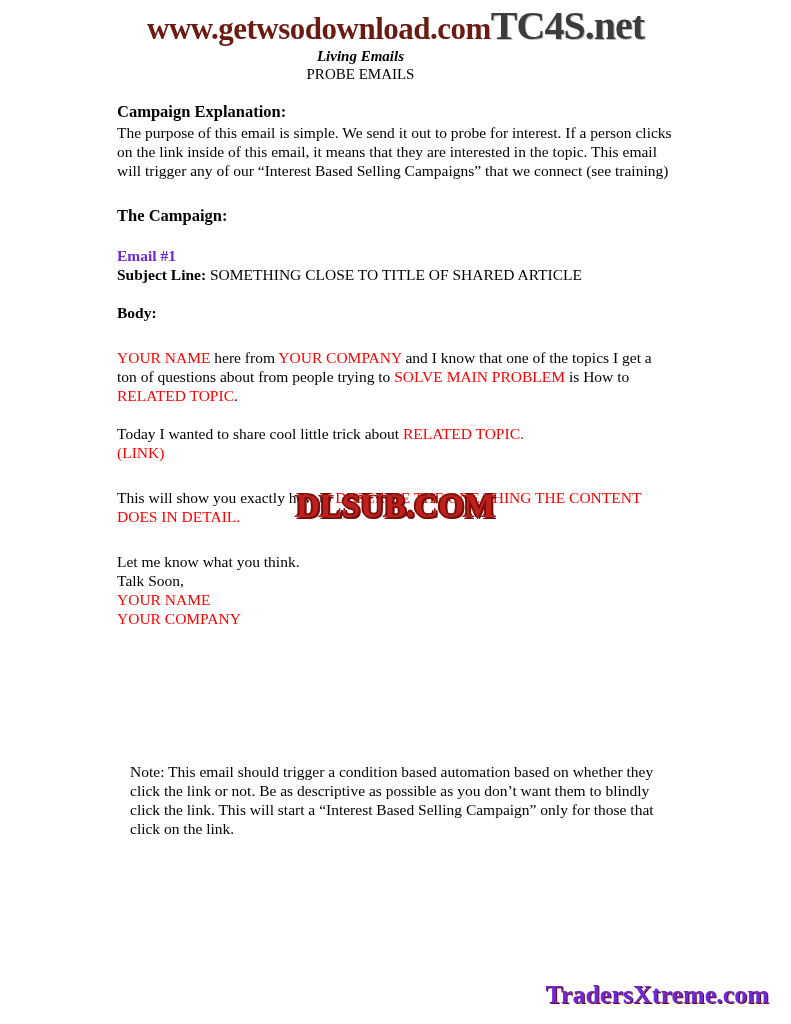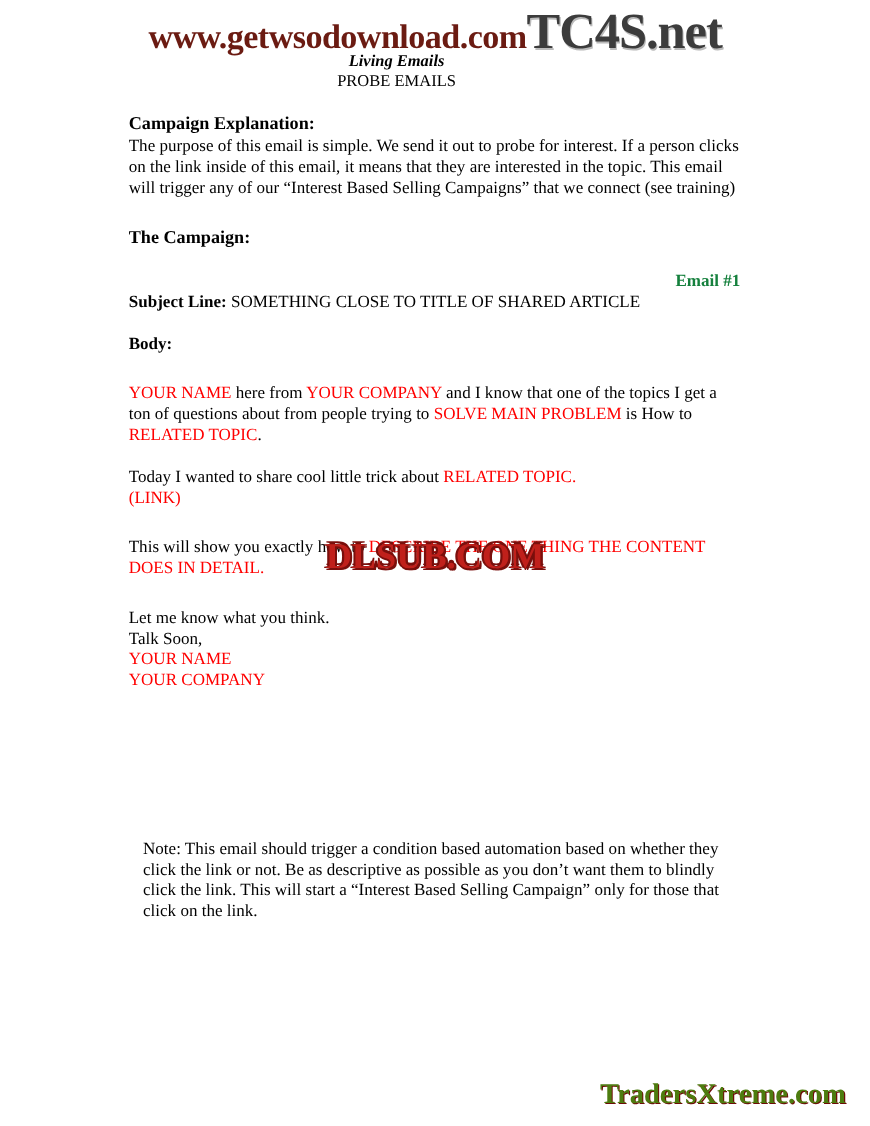--- a/index.html
+++ b/index.html
@@ -26,21 +26,21 @@
     font-family: "Liberation Serif", serif;
     font-weight: bold;
     font-size: 31px;
     letter-spacing: -0.5px;
     color: #6b1b12;
     white-space: nowrap;
     pointer-events: none;
   }
   .wm-top .tc4s {
     color: #3c3c3c;
-    font-size: 46px;
+    font-size: 40px;
     letter-spacing: -1px;
     text-shadow: 1px 1px 0 #bbbbbb;
   }
   .wm-mid {
     position: absolute;
     top: 488px;
     left: 0;
     width: 791px;
     text-align: center;
     font-family: Liberation Serif, serif;
@@ -56,21 +56,21 @@
       2px 2px 0 #7a0f0c;
     pointer-events: none;
   }
   .wm-bottom {
     position: absolute;
     bottom: 14px;
     right: 22px;
     font-family: "Liberation Serif", serif;
     font-weight: bold;
     font-size: 26px;
-    color: #4d7c0f;
+    color: #6d28d9;
     text-shadow: 1px 1px 0 #6e0b08;
     pointer-events: none;
   }
 
   
   .doc-header {
     position: absolute;
     top: 47px;
     left: 0;
     width: 721px;
@@ -101,24 +101,23 @@
     font-size: 16.5px;
     margin: 0 0 2px 0;
   }
   p {
     margin: 0;
   }
   .gap-lg { height: 26px; }
   .gap-md { height: 19px; }
 
   .email-label {
-    color: #15803d;
+    color: #6d28d9;
     font-weight: bold;
     font-size: 15.5px;
-    text-align: right;
   }
   .lbl { font-weight: bold; }
   .red { color: #ff0000; }
   .blk { color: #000000; }
 
   .note {
     position: absolute;
     top: 762px;
     left: 130px;
     width: 545px;

